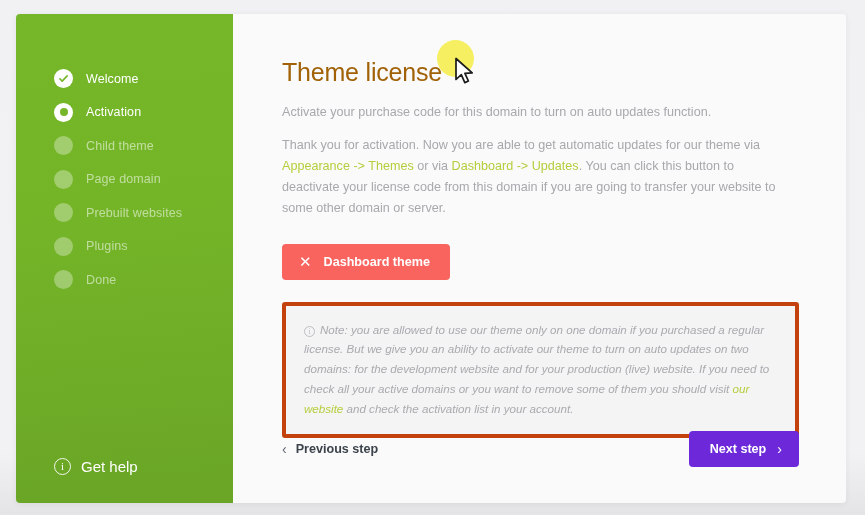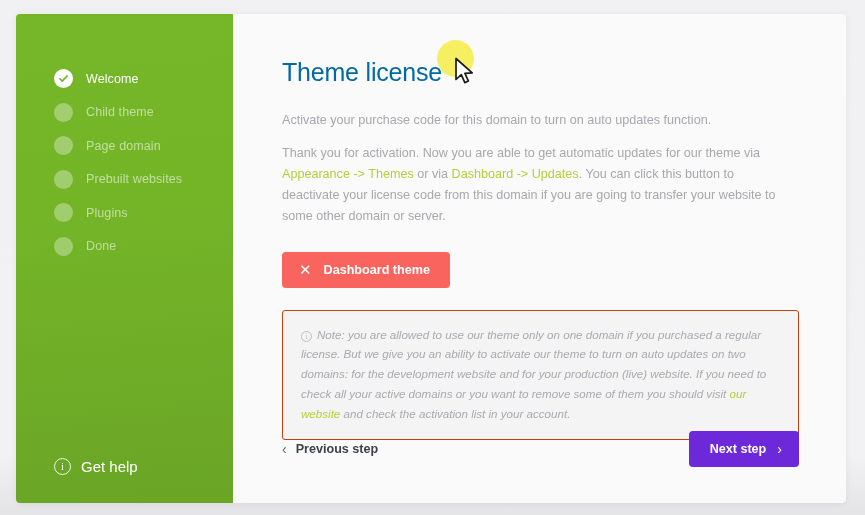--- a/index.html
+++ b/index.html
@@ -126,24 +126,24 @@
 
   
   .content {
     flex: 1;
     position: relative;
     padding: 44px 44px 0 49px;
   }
 
   .page-title {
     font-size: 25px;
-    color: #0369a1;
+    color: #a16207;
     font-weight: normal;
     letter-spacing: -0.2px;
-    margin-bottom: 24px;
+    margin-bottom: 16px;
   }
 
   .lede {
     font-size: 12.6px;
     color: #a8a8ad;
     line-height: 1.5;
     margin-bottom: 13px;
   }
 
   .body-text {
@@ -178,21 +178,21 @@
   .deactivate-btn .x-icon {
     display: inline-block;
     margin-right: 12px;
     line-height: 1;
     font-size: 15px;
     font-weight: normal;
   }
 
   .note-box {
     background: #f4f4f5;
-    border: 1px solid #c2410c;
+    border: 4px solid #c2410c;
     border-radius: 3px;
     padding: 14px 20px 15px 18px;
     max-width: 517px;
     position: relative;
   }
   .note-text {
     font-size: 11.6px;
     font-style: italic;
     color: #aaaaaf;
     line-height: 1.72;
@@ -301,20 +301,24 @@
 
       <li class="step done">
         <span class="dot done">
           <svg width="11" height="11" viewBox="0 0 12 12">
             <path d="M2 6.3 L4.6 8.8 L10 3.2" fill="none" stroke="#76b72a" stroke-width="1.8" stroke-linecap="round" stroke-linejoin="round"></path>
           </svg>
         </span>
         <span class="step-label">Welcome</span>
       </li>
 
+      <li class="step active">
+        <span class="dot active"></span>
+        <span class="step-label">Activation</span>
+      </li>
 
       <li class="step">
         <span class="dot"></span>
         <span class="step-label">Child theme</span>
       </li>
 
       <li class="step">
         <span class="dot"></span>
         <span class="step-label">Page domain</span>
       </li>

